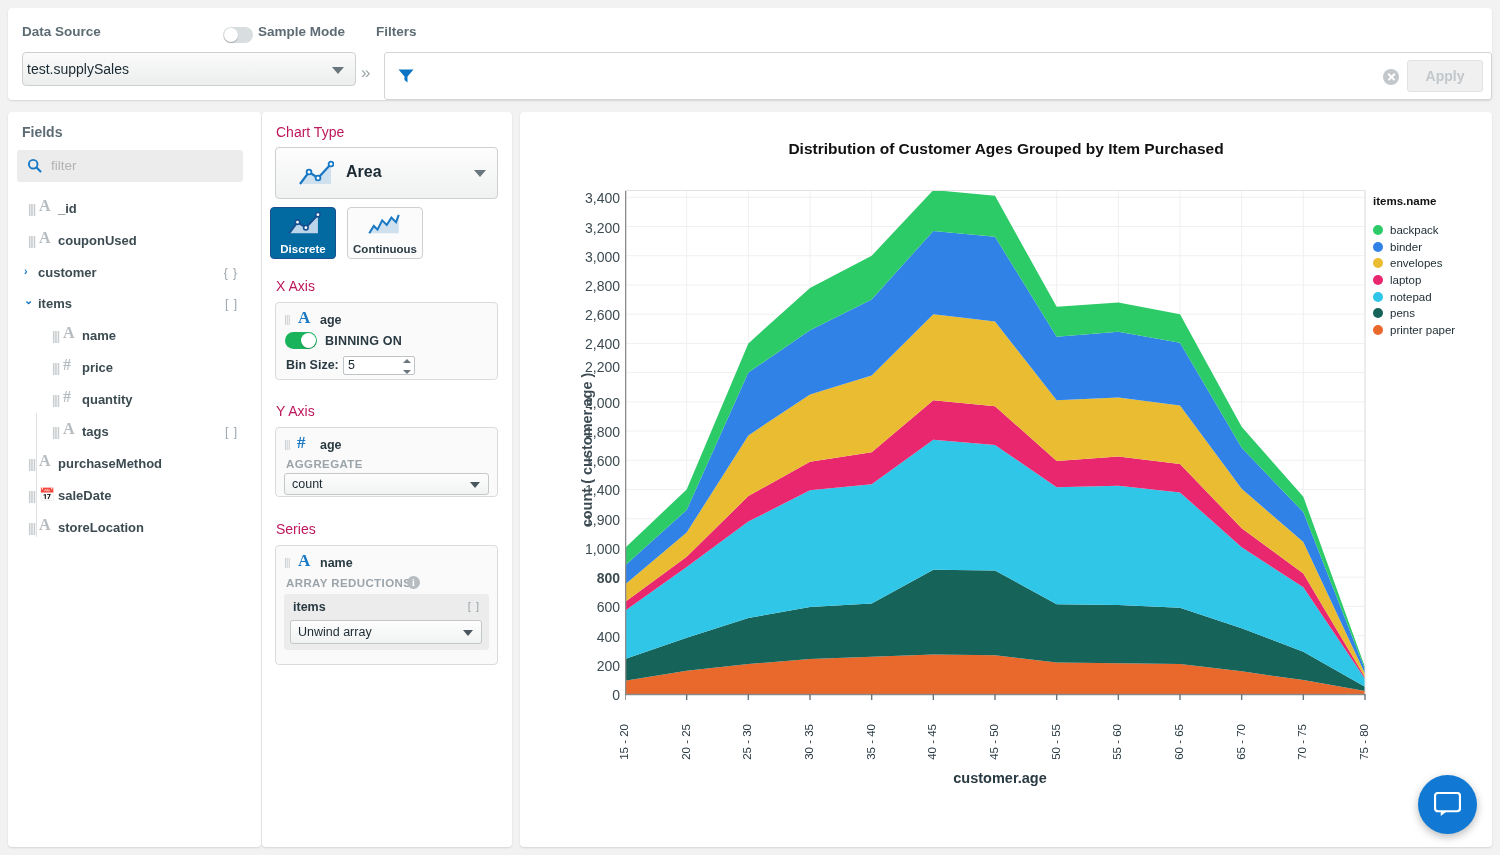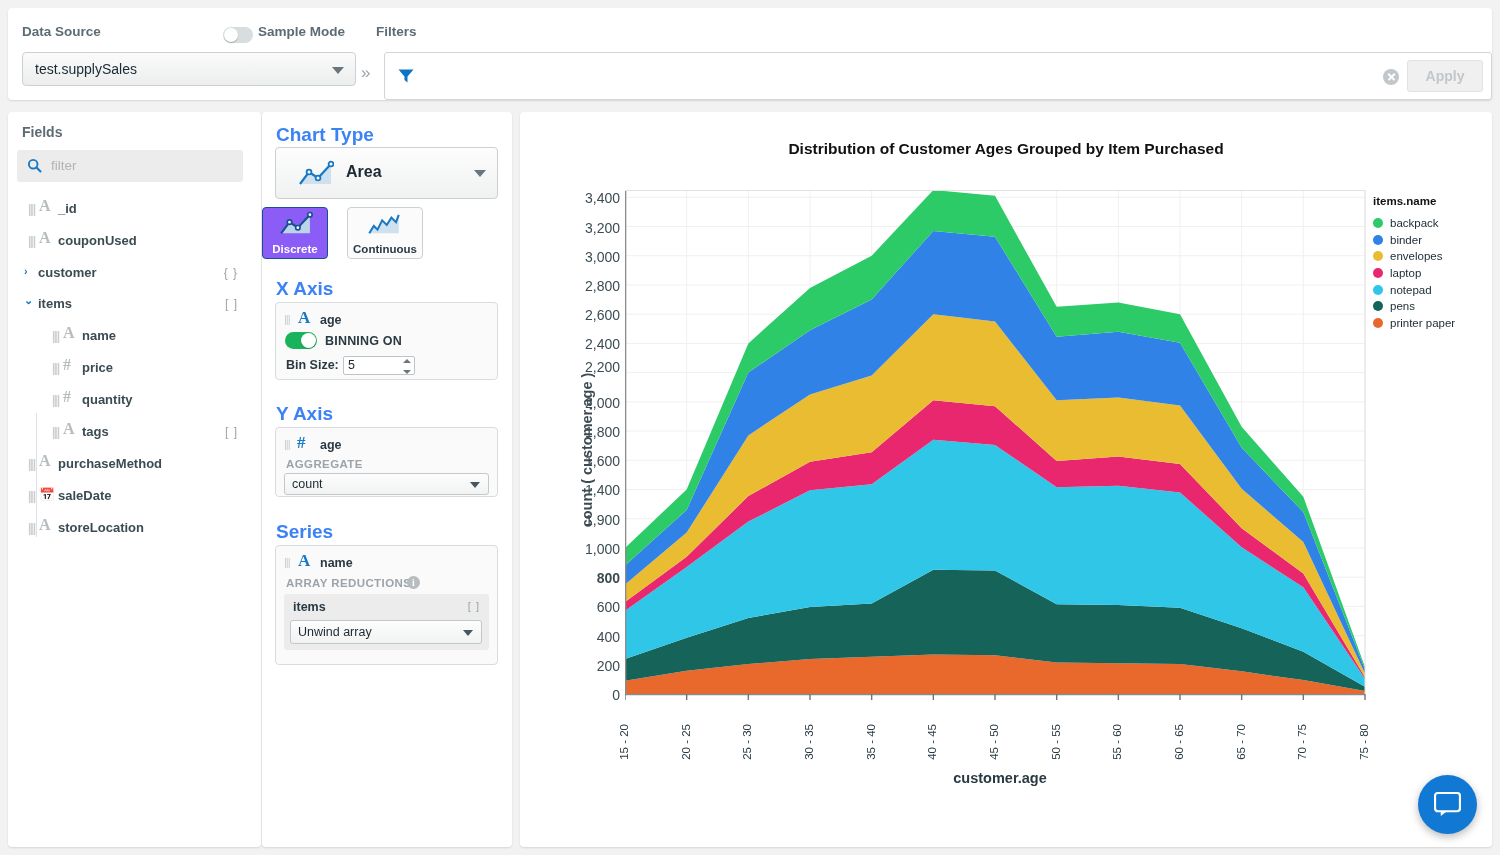--- a/index.html
+++ b/index.html
@@ -43,21 +43,21 @@
   }
 
   .ds-select {
     position: absolute; left: 14px; top: 44px;
     width: 334px; height: 34px;
     background: linear-gradient(#fbfbfb,#eceded);
     border: 1px solid #ccd0d3; border-radius: 4px;
     box-sizing: border-box;
   }
   .ds-select .val {
-    position: absolute; left: 12px; top: 8px;
+    position: absolute; left: 4px; top: 8px;
     font-size: 14px; color: #1b2a32;
   }
   .caret-dn {
     position: absolute; right: 11px; top: 14px;
     width: 0; height: 0;
     border-left: 6px solid transparent;
     border-right: 6px solid transparent;
     border-top: 7px solid #6a767d;
   }
   .chev-dbl {
@@ -146,41 +146,41 @@
 
   
   .cfg-panel {
     position: absolute; left: 262px; top: 112px;
     width: 250px; height: 735px;
     background: #fff; border-radius: 4px;
     box-shadow: 0 1px 2px rgba(0,0,0,0.12);
   }
   .cfg-head {
     position: absolute; left: 14px;
-    font-size: 19px; color: #3b82f6; font-weight: bold;
+    font-size: 14px; color: #be185d; font-weight: normal;
   }
   .ct-select {
     position: absolute; left: 13px; top: 35px;
     width: 223px; height: 52px;
     background: linear-gradient(#fdfdfd,#f0f1f1);
     border: 1px solid #ccd0d3; border-radius: 4px;
     box-sizing: border-box;
   }
   .ct-select .lbl {
     position: absolute; left: 70px; top: 15px;
     font-size: 16px; color: #1b2a32; font-weight: bold;
   }
   .seg-btn {
     position: absolute; top: 95px;
     width: 66px; height: 52px;
     border-radius: 4px; box-sizing: border-box;
     text-align: center;
   }
   .seg-active {
-    left: 0; background: #8b5cf6; border: 1px solid #18508f;
+    left: 8px; background: #0369a1; border: 1px solid #18508f;
   }
   .seg-inactive {
     left: 85px; background: #fbfbfb; border: 1px solid #ccd0d3;
   }
   .seg-btn .cap {
     position: absolute; left: 0; right: 0; bottom: 3px;
     font-size: 11.5px; font-weight: bold;
   }
   .seg-active .cap { color: #fff; }
   .seg-inactive .cap { color: #2a3a43; }
@@ -288,21 +288,21 @@
   .chart-title {
     position: absolute; left: 0; right: 0; top: 28px;
     text-align: center;
     font-size: 15.5px; font-weight: bold; color: #111;
   }
   .legend {
     position: absolute; left: 853px; top: 83px;
     font-size: 11.5px; color: #1b2a32;
   }
   .legend .lg-title {
-    font-weight: bold; font-size: 11.5px; margin-bottom: 8px;
+    font-weight: bold; font-size: 11.5px; margin-bottom: 15px;
     color: #111;
   }
   .legend .lg-item {
     display: flex; align-items: center; height: 16.6px;
   }
   .legend .lg-sw {
     width: 10px; height: 10px; border-radius: 50%;
     margin-right: 7px; flex: 0 0 auto;
   }
   .ylabel {

